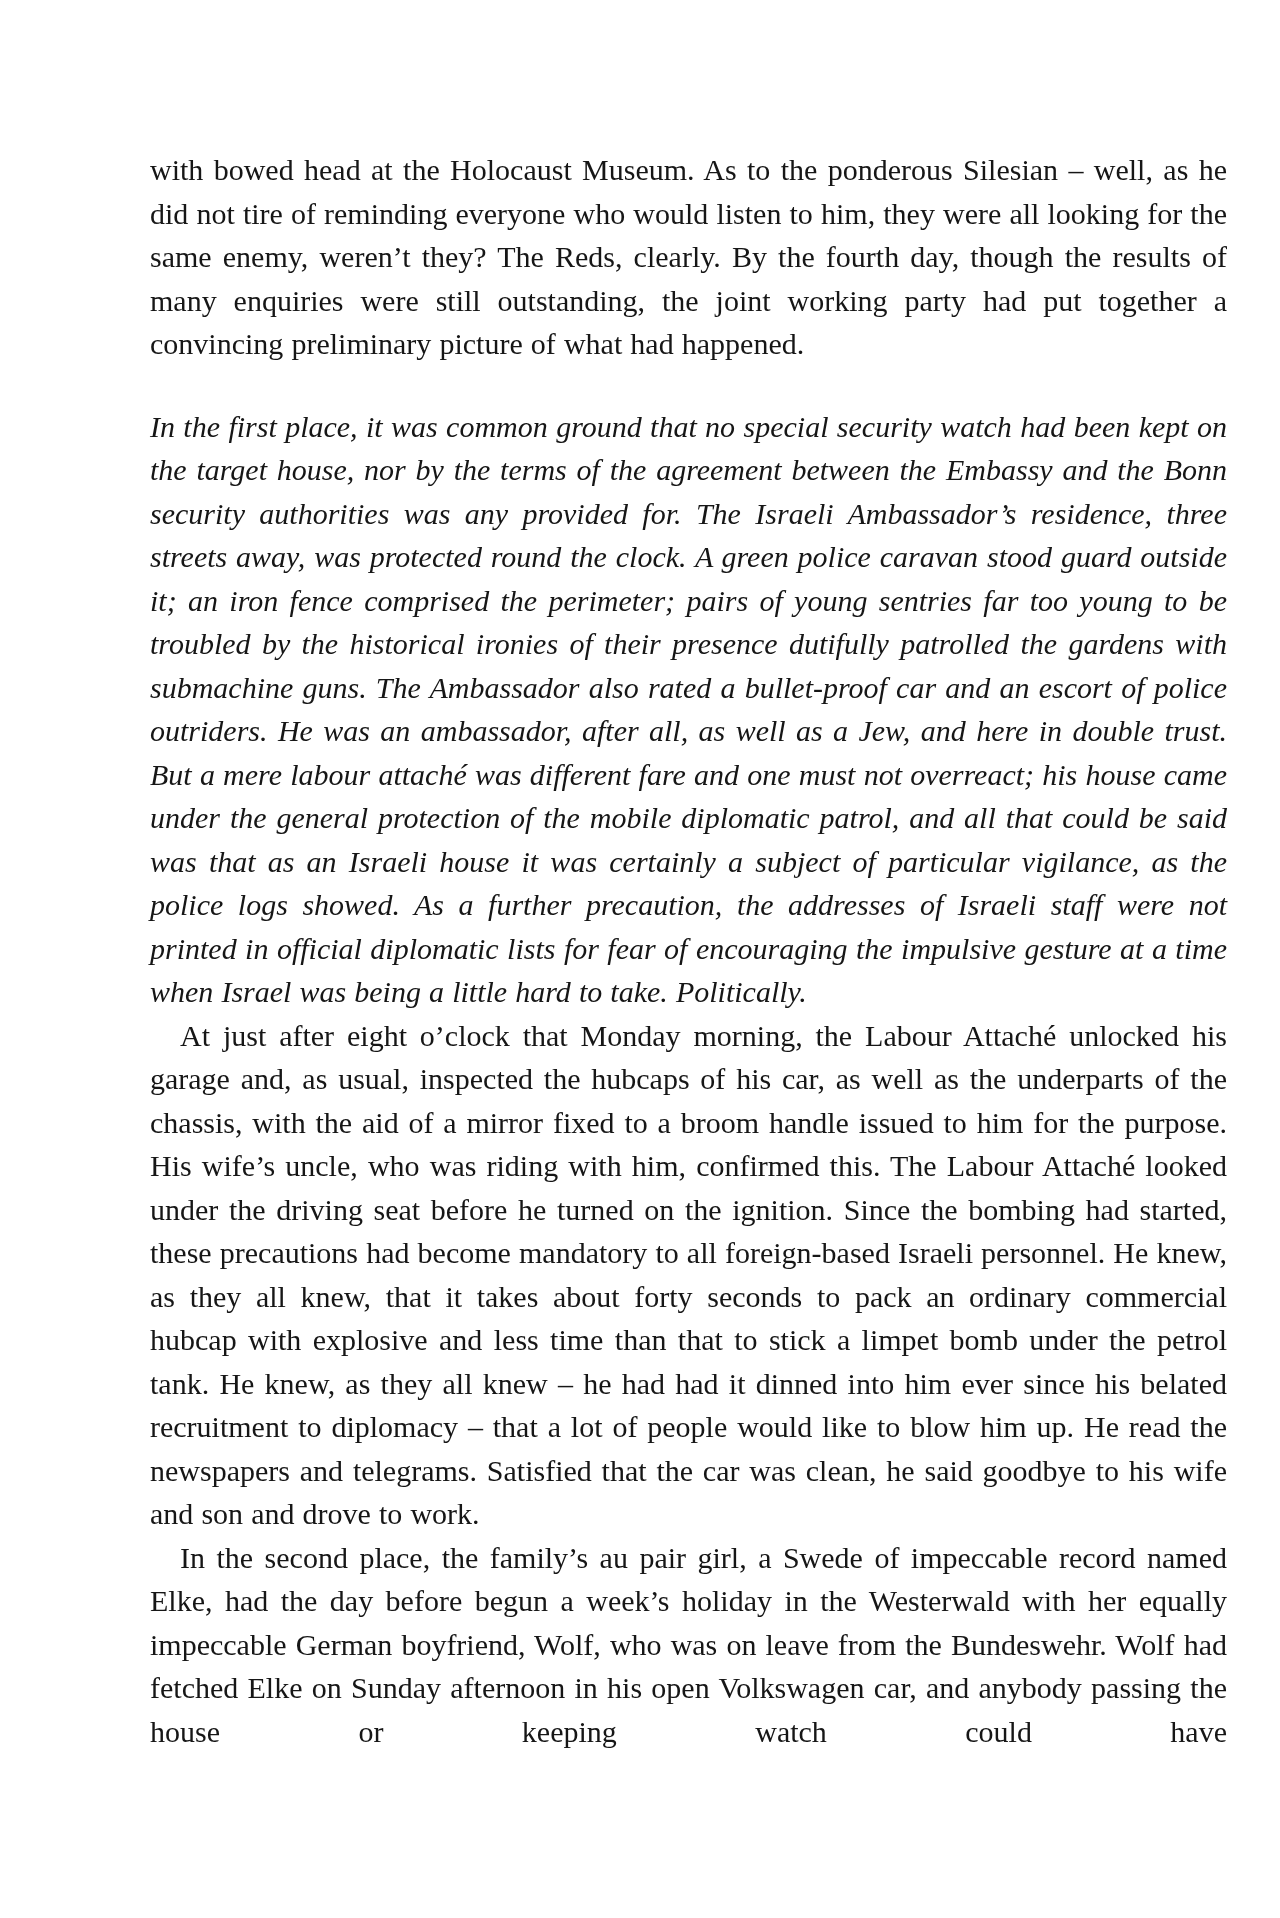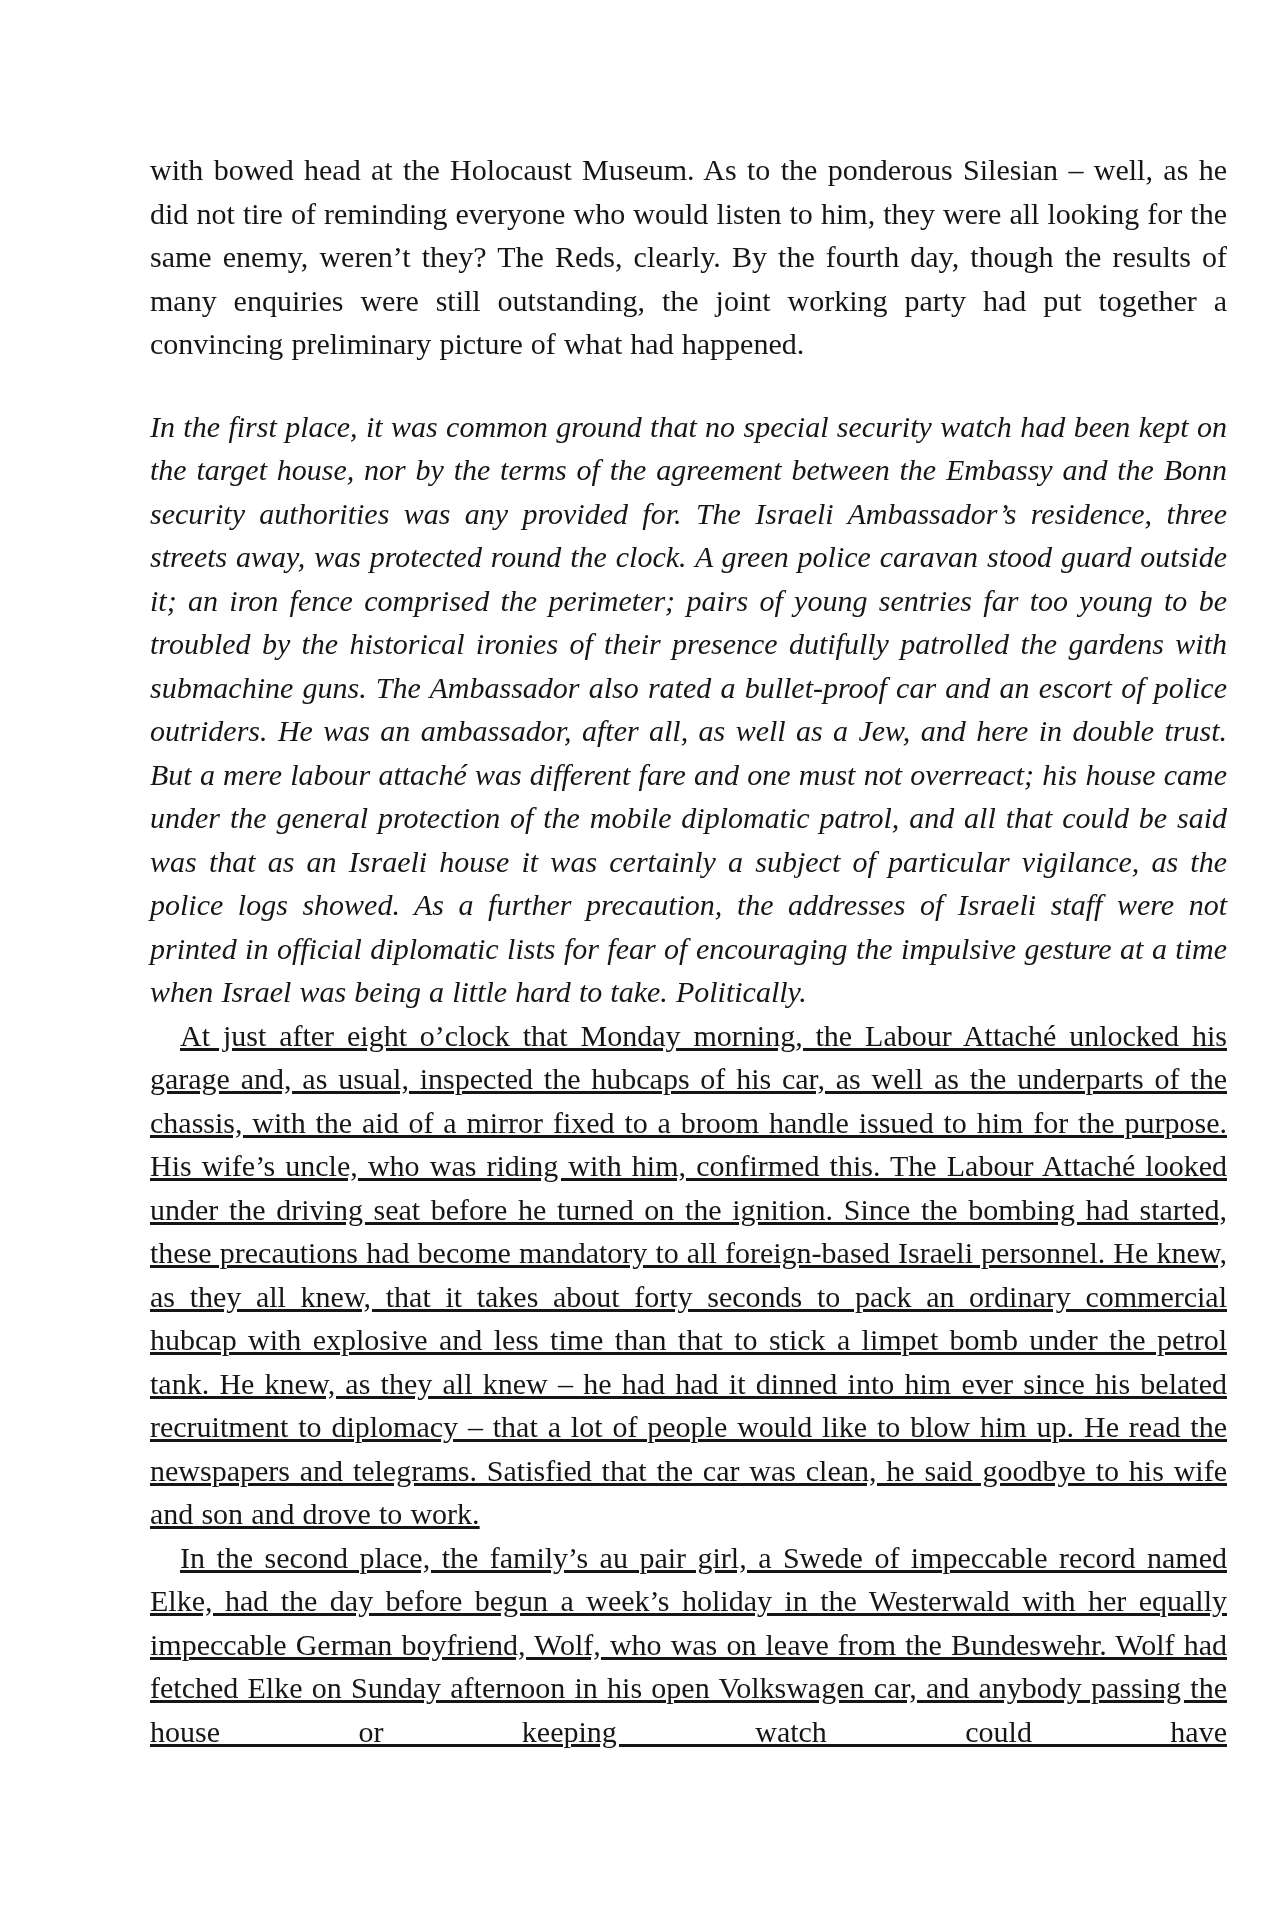--- a/index.html
+++ b/index.html
@@ -26,21 +26,21 @@
     font-size: 30px;
     line-height: 43.5px;
     color: var(--text-color);
     text-align: justify;
     hyphens: none;
     -webkit-hyphens: none;
     word-spacing: 0.02em;
   }
   p.para { margin: 0; }
   p.para.section-break { margin-top: 39px; font-style: italic; }
-  p.para.indented { text-indent: 30px; text-decoration: underline; }
+  p.para.indented { text-indent: 30px; }
   p.para.continues { text-align-last: justify; }
 </style>
 </head>
 <body>
 
 <div class="page">
   <div class="text-column">
     <p class="para">with bowed head at the Holocaust Museum. As to the ponderous Silesian – well, as he did not tire of reminding everyone who would listen to him, they were all looking for the same enemy, weren’t they? The Reds, clearly. By the fourth day, though the results of many enquiries were still outstanding, the joint working party had put together a convincing preliminary picture of what had happened.</p>
     <p class="para section-break">In the first place, it was common ground that no special security watch had been kept on the target house, nor by the terms of the agreement between the Embassy and the Bonn security authorities was any provided for. The Israeli Ambassador’s residence, three streets away, was protected round the clock. A green police caravan stood guard outside it; an iron fence comprised the perimeter; pairs of young sentries far too young to be troubled by the historical ironies of their presence dutifully patrolled the gardens with submachine guns. The Ambassador also rated a bullet-proof car and an escort of police outriders. He was an ambassador, after all, as well as a Jew, and here in double trust. But a mere labour attaché was different fare and one must not overreact; his house came under the general protection of the mobile diplomatic patrol, and all that could be said was that as an Israeli house it was certainly a subject of particular vigilance, as the police logs showed. As a further precaution, the addresses of Israeli staff were not printed in official diplomatic lists for fear of encouraging the impulsive gesture at a time when Israel was being a little hard to take. Politically.</p>
     <p class="para indented">At just after eight o’clock that Monday morning, the Labour Attaché unlocked his garage and, as usual, inspected the hubcaps of his car, as well as the underparts of the chassis, with the aid of a mirror fixed to a broom handle issued to him for the purpose. His wife’s uncle, who was riding with him, confirmed this. The Labour Attaché looked under the driving seat before he turned on the ignition. Since the bombing had started, these precautions had become mandatory to all foreign-based Israeli personnel. He knew, as they all knew, that it takes about forty seconds to pack an ordinary commercial hubcap with explosive and less time than that to stick a limpet bomb under the petrol tank. He knew, as they all knew – he had had it dinned into him ever since his belated recruitment to diplomacy – that a lot of people would like to blow him up. He read the newspapers and telegrams. Satisfied that the car was clean, he said goodbye to his wife and son and drove to work.</p>

